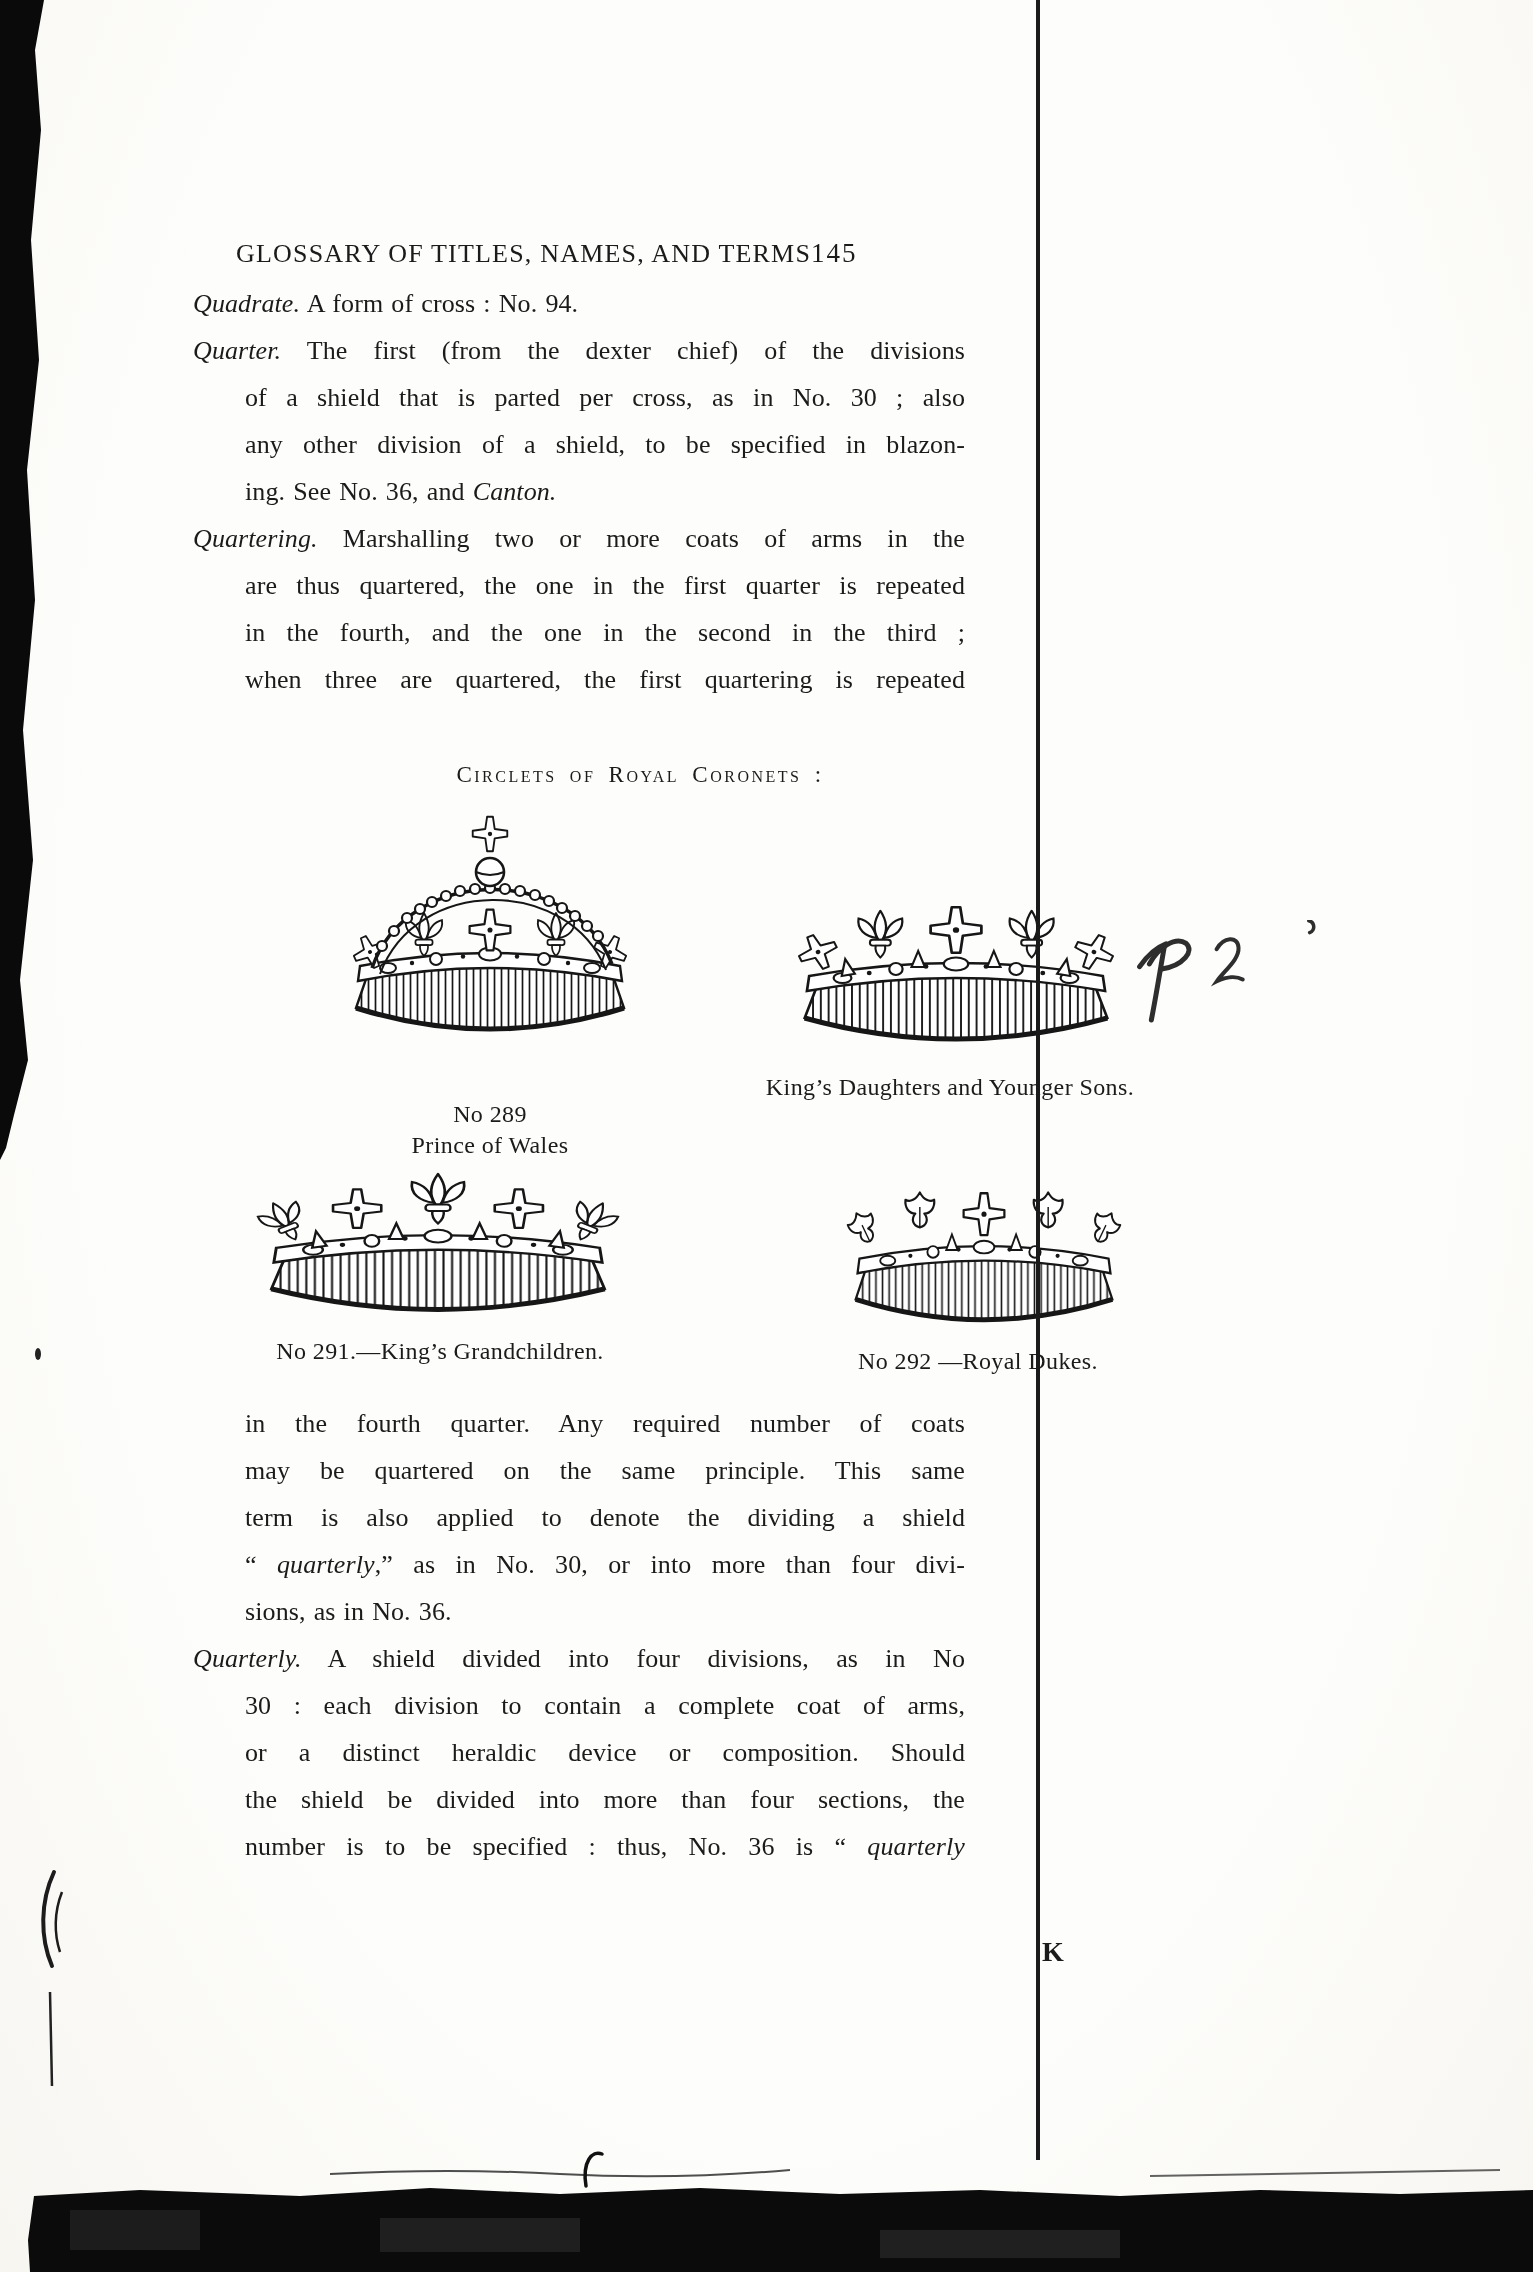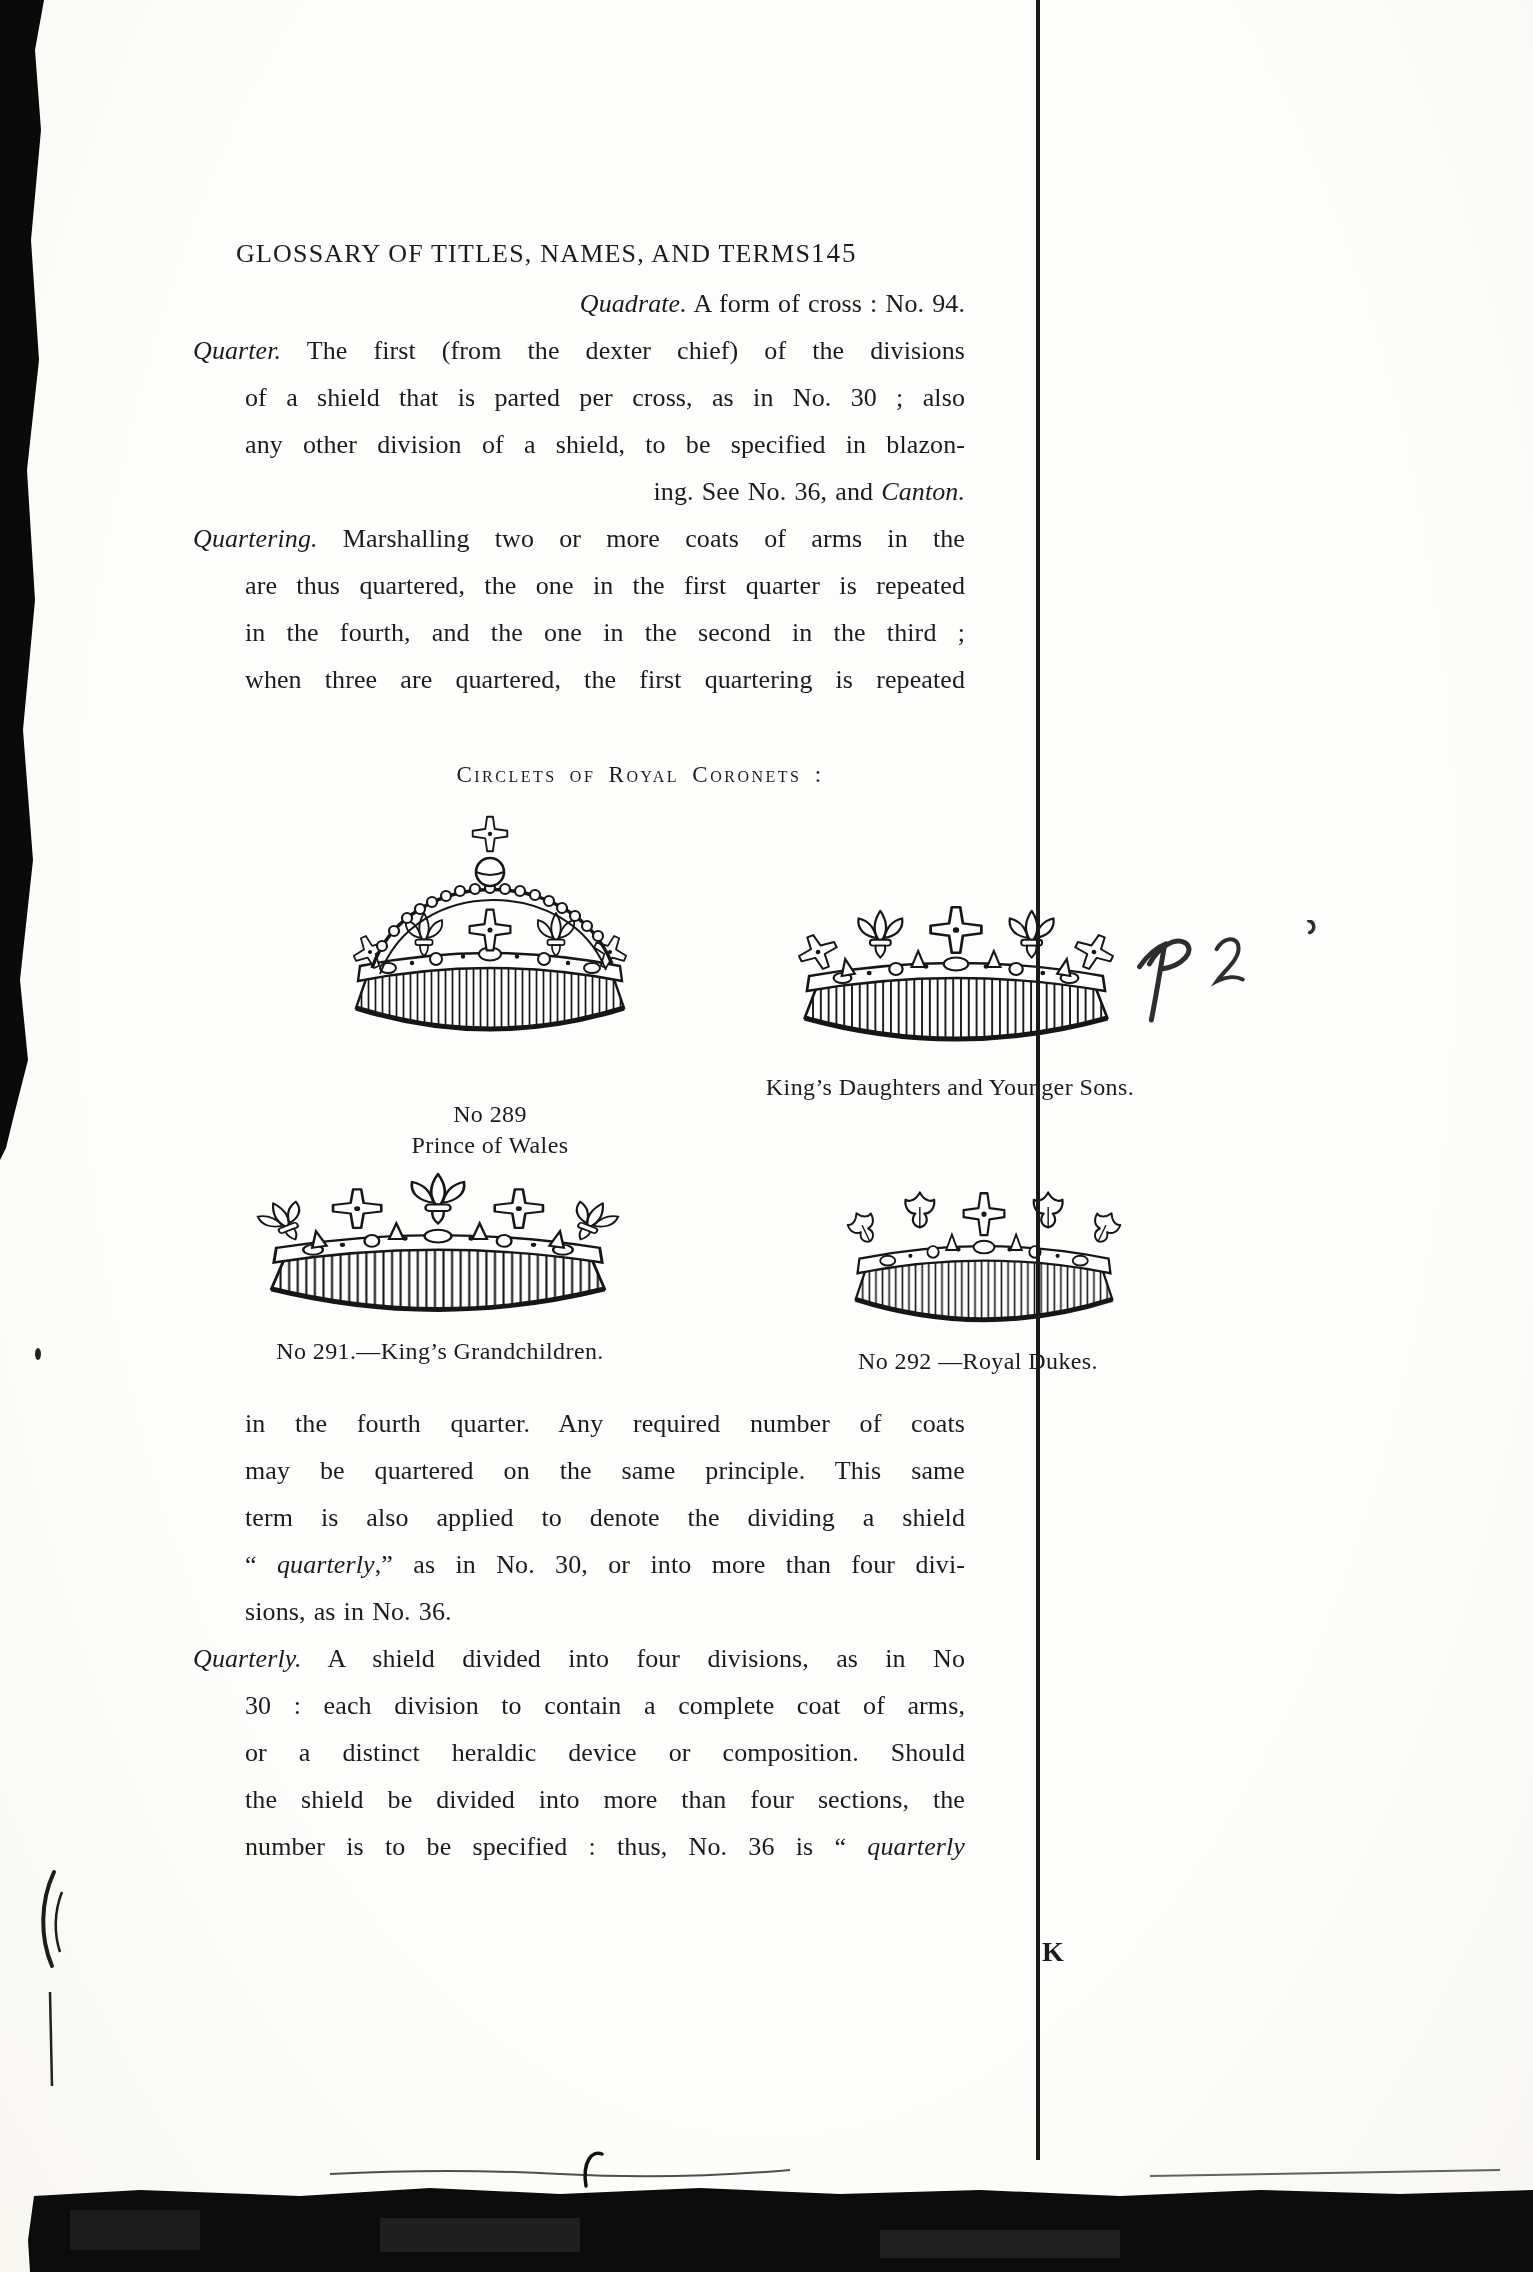--- a/index.html
+++ b/index.html
@@ -17,21 +17,21 @@
     display:flex; justify-content:space-between; align-items:center;
     font-size:26px; letter-spacing:1.2px; white-space:nowrap;
   }
   .page-header .num{ letter-spacing:2px; font-size:27px; }
   
   .text-col{ position:absolute; left:193px; width:772px; }
   .text-col.upper{ top:280px; }
   .text-col.lower{ top:1400px; }
   .tline{ line-height:47px; font-size:26px; letter-spacing:.1px; word-spacing:1.5px; }
   .tline.just{ text-align:justify; text-align-last:justify; }
-  .entry.hanging .tline{ padding-left:52px;text-align:right; }
+  .entry.hanging .tline{ padding-left:52px; }
   .entry.hanging .tline:first-child{ padding-left:0; }
   .entry.indented .tline{ padding-left:52px; }
   .it{ font-style:italic; }
   
   .fig-caption{
     position:absolute; left:320px; top:762px; width:640px; text-align:center;
     font-variant:small-caps; font-size:23px; letter-spacing:2.5px; word-spacing:5px;
   }
   .crown{ position:absolute; }
   .crown-caption{ position:absolute; text-align:center; font-size:24px; line-height:31px; letter-spacing:.4px; }

